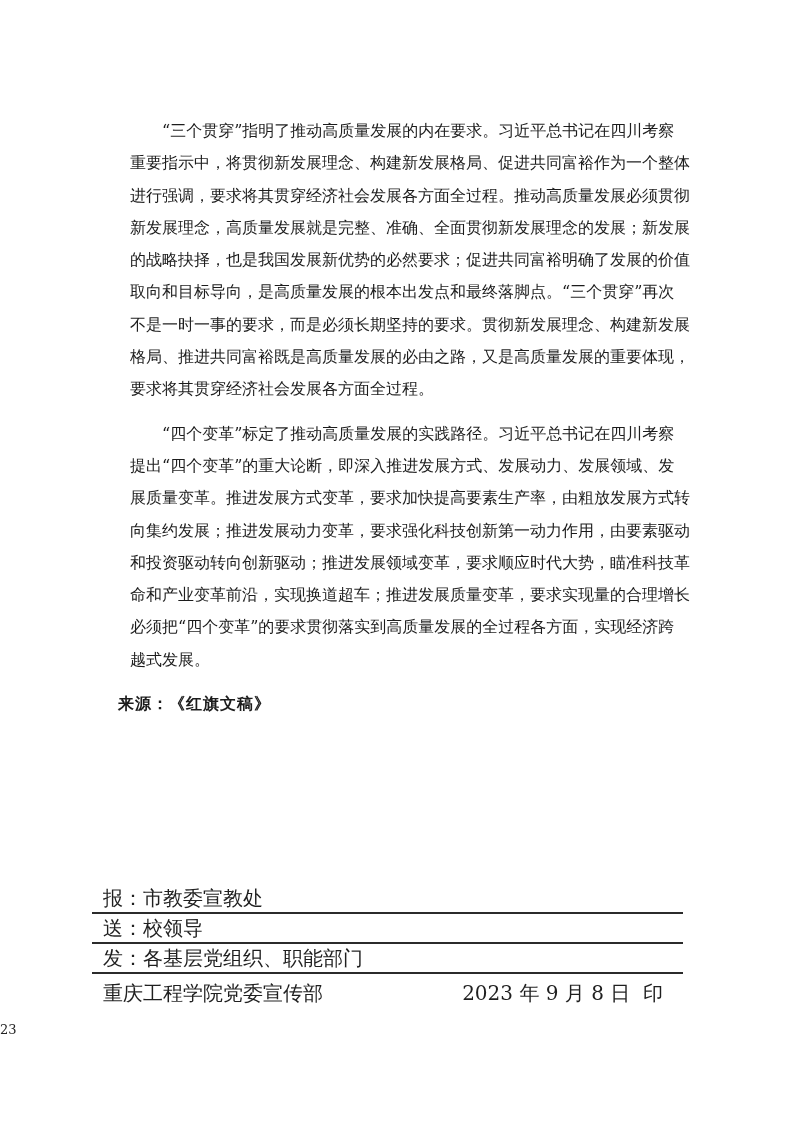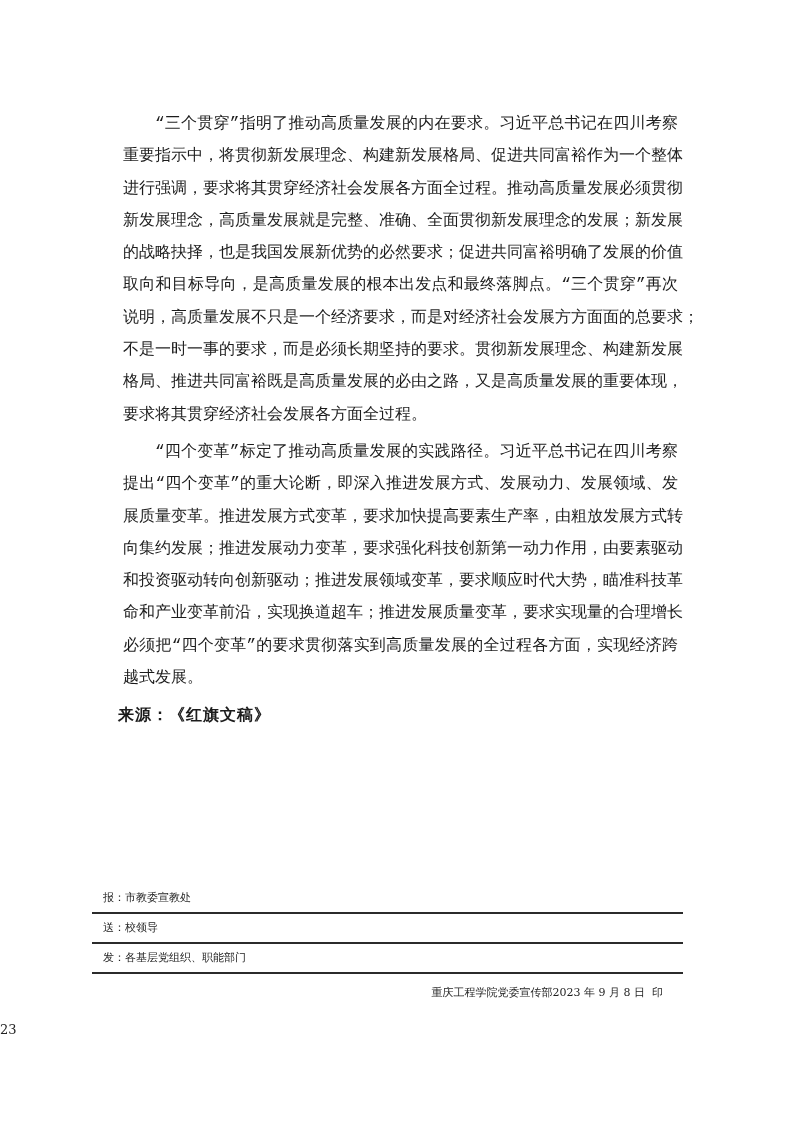--- a/index.html
+++ b/index.html
@@ -18,21 +18,21 @@
   }
   
   .article-body {
     position: absolute;
     left: 118px;
     top: 103px;
     width: 565px;
     font-size: 16px;
     line-height: 32.3px;
   }
-  .para { margin: 5px; padding: 0; font-family: Liberation Mono, monospace; }
+  .para { margin: 12px; padding: 0; }
   .line {
     text-align: justify;
     text-align-last: justify;
     white-space: nowrap;
     height: 32.3px;
     overflow: visible;
   }
   .line.first { text-indent: 2em; }
   .line.last  { text-align-last: left; white-space: normal; }
   .source-line {
@@ -41,33 +41,33 @@
     height: 32.3px;
     line-height: 32.3px;
     letter-spacing: 1px;
   }
   
   .footer {
     position: absolute;
     left: 92px;
     top: 884px;
     width: 591px;
-    font-size: 11px;
+    font-size: 20px;
     color: #1f1f1f;
   }
   .f-row {
     height: 28px;
     line-height: 28px;
     padding-left: 11px;
     border-bottom: 2px solid #2b2b2b;
     white-space: pre;
   }
   .f-bottom {
     display: flex;
-    justify-content: flex-end;
+    justify-content: space-between;
     align-items: center;
     padding: 6px 20px 0 11px;
     height: 26px;
     line-height: 26px;
   }
   .f-bottom span { white-space: pre; }
   
   .page-number {
     position: absolute;
     left: 0;
@@ -85,21 +85,20 @@
 
   <div class="article-body">
 
     <div class="para">
       <div class="line first">“三个贯穿”指明了推动高质量发展的内在要求。习近平总书记在四川考察</div>
       <div class="line">重要指示中，将贯彻新发展理念、构建新发展格局、促进共同富裕作为一个整体</div>
       <div class="line">进行强调，要求将其贯穿经济社会发展各方面全过程。推动高质量发展必须贯彻</div>
       <div class="line">新发展理念，高质量发展就是完整、准确、全面贯彻新发展理念的发展；新发展</div>
       <div class="line">的战略抉择，也是我国发展新优势的必然要求；促进共同富裕明确了发展的价值</div>
       <div class="line">取向和目标导向，是高质量发展的根本出发点和最终落脚点。“三个贯穿”再次</div>
-      <div class="line">说明，高质量发展不只是一个经济要求，而是对经济社会发展方方面面的总要求；</div>
       <div class="line">不是一时一事的要求，而是必须长期坚持的要求。贯彻新发展理念、构建新发展</div>
       <div class="line">格局、推进共同富裕既是高质量发展的必由之路，又是高质量发展的重要体现，</div>
       <div class="line last">要求将其贯穿经济社会发展各方面全过程。</div>
     </div>
 
     <div class="para">
       <div class="line first">“四个变革”标定了推动高质量发展的实践路径。习近平总书记在四川考察</div>
       <div class="line">提出“四个变革”的重大论断，即深入推进发展方式、发展动力、发展领域、发</div>
       <div class="line">展质量变革。推进发展方式变革，要求加快提高要素生产率，由粗放发展方式转</div>
       <div class="line">向集约发展；推进发展动力变革，要求强化科技创新第一动力作用，由要素驱动</div>

